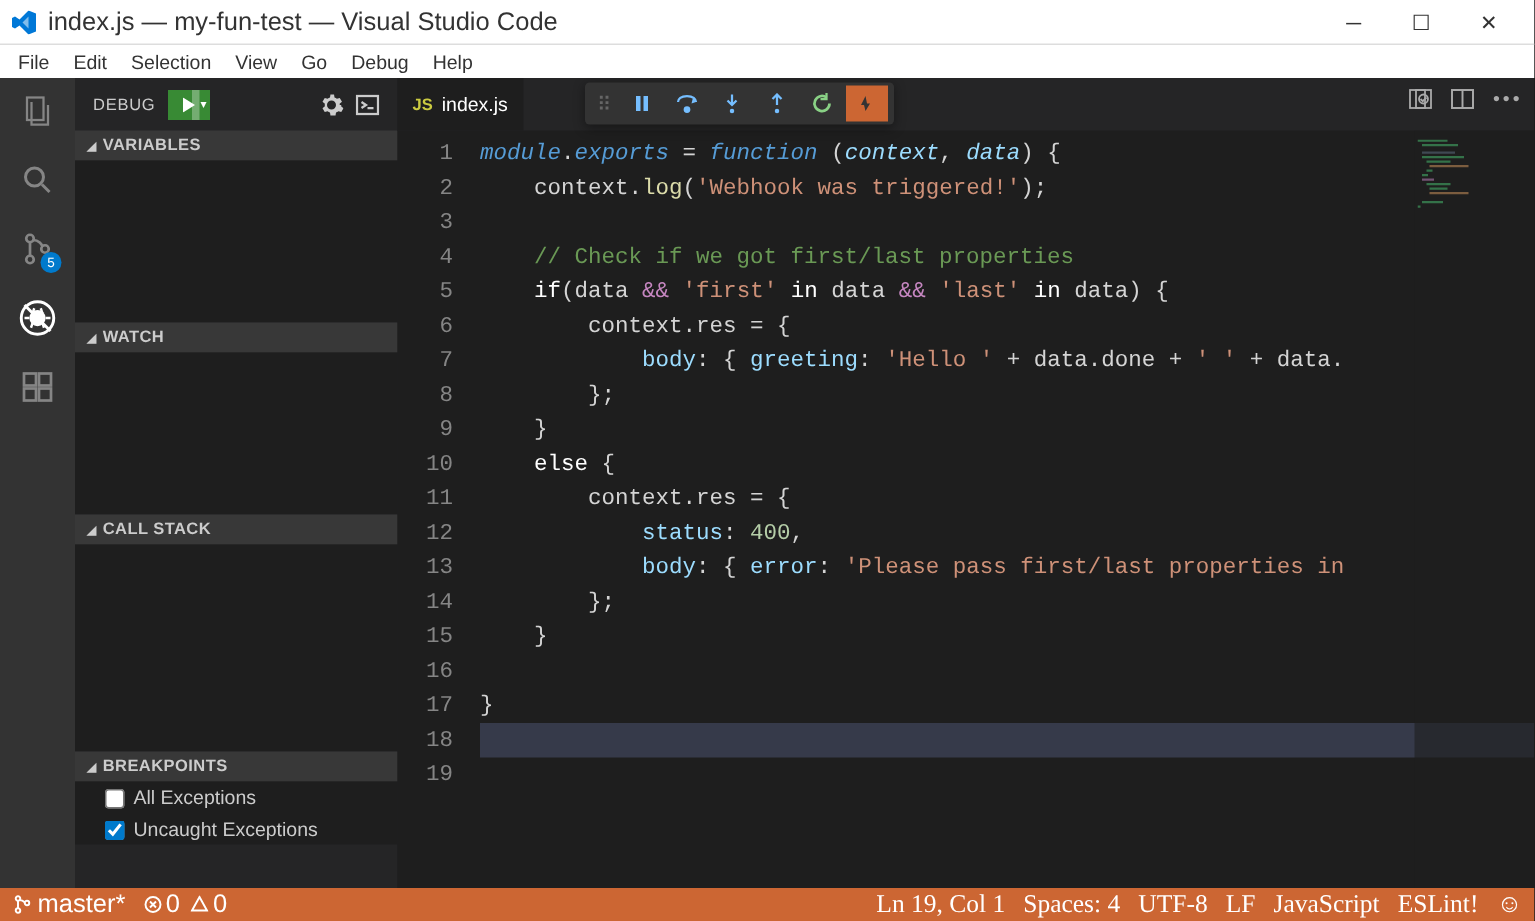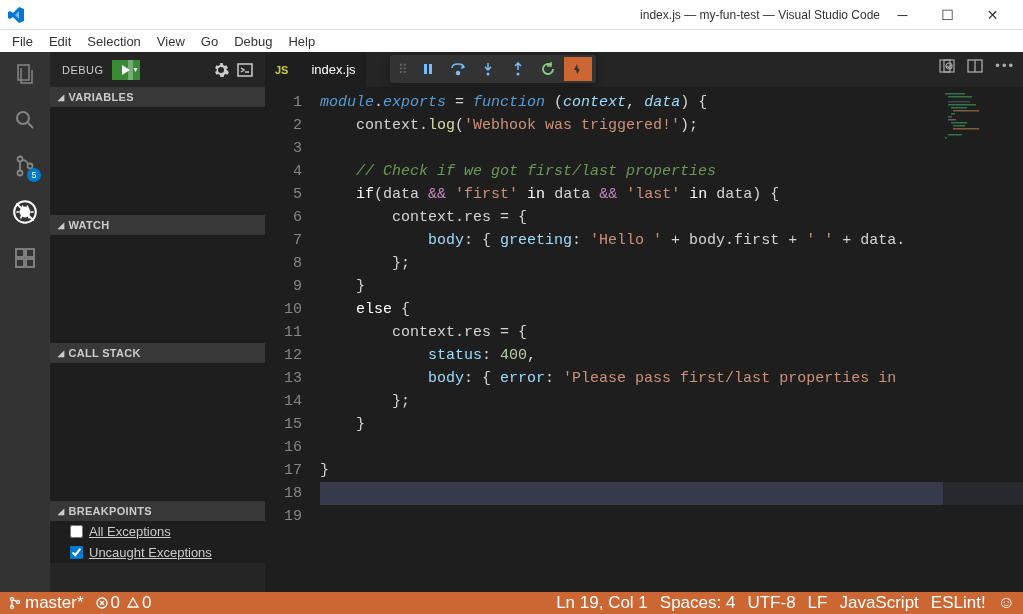--- a/index.html
+++ b/index.html
@@ -1,67 +1,67 @@
 <!DOCTYPE html>
 <html><head>
 <meta charset="utf-8">
 <style>
 * { margin: 0; padding: 0; box-sizing: border-box; }
 body { font-family: "Segoe UI", sans-serif; font-size: 13px; background: #1e1e1e; color: #ccc; width: 1023px; height: 614px; overflow: hidden; display: flex; flex-direction: column; }
 .titlebar { background: #fff; color: #333; height: 30px; display: flex; align-items: center; padding: 0 8px; border-bottom: 1px solid #ddd; }
 .titlebar .logo { width: 16px; height: 16px; margin-right: 8px; }
-.titlebar .title { flex: 1; font-size: 12px; color: #333; text-align: right; }
+.titlebar .title { flex: 1; font-size: 17px; color: #333; }
 .titlebar .win-controls { display: flex; gap: 0; }
 .titlebar .win-btn { width: 45px; height: 29px; display: flex; align-items: center; justify-content: center; font-size: 14px; cursor: pointer; }
 .menubar { background: #fff; color: #333; height: 22px; display: flex; align-items: center; padding: 0 4px; font-size: 13px; }
 .menubar .menu-item { padding: 2px 8px; cursor: pointer; }
 .main { flex: 1; display: flex; overflow: hidden; }
 .activitybar { width: 50px; background: #333333; display: flex; flex-direction: column; align-items: center; padding-top: 8px; gap: 18px; }
 .activitybar .icon { width: 28px; height: 28px; display: flex; align-items: center; justify-content: center; color: #858585; cursor: pointer; position: relative; }
 .activitybar .icon.active { color: #fff; }
 .activitybar .badge { position: absolute; bottom: -2px; right: -2px; background: #007acc; color: #fff; border-radius: 8px; font-size: 9px; min-width: 14px; height: 14px; display: flex; align-items: center; justify-content: center; padding: 0 3px; }
 .sidebar { width: 215px; background: #252526; display: flex; flex-direction: column; }
 .sidebar-header { height: 35px; display: flex; align-items: center; padding: 0 12px; gap: 8px; }
 .sidebar-header .label { color: #ccc; font-size: 11px; letter-spacing: 0.5px; }
 .play-btn { background: #388a34; width: 28px; height: 20px; display: flex; align-items: center; justify-content: center; position: relative; }
 .play-btn::after { content: ''; border-left: 5px solid rgba(255,255,255,0.3); height: 20px; position: absolute; right: 7px; }
 .sidebar-header .gear, .sidebar-header .repl { color: #ccc; cursor: pointer; }
 .section-header { background: #383838; color: #ccc; font-size: 11px; font-weight: bold; padding: 4px 8px; display: flex; align-items: center; gap: 4px; cursor: pointer; letter-spacing: 0.3px; }
 .section-body { flex-shrink: 0; background: #1e1e1e; }
-.bp-item { padding: 3px 10px 3px 20px; display: flex; align-items: center; gap: 6px; font-size: 13px; color: #ccc; text-decoration: underline; }
+.bp-item { padding: 3px 10px 3px 20px; display: flex; align-items: flex-end; gap: 6px; font-size: 13px; color: #ccc; }
 .bp-item input { accent-color: #007acc; }
 .editor-area { flex: 1; display: flex; flex-direction: column; background: #1e1e1e; position: relative; }
 .tabs-row { height: 35px; background: #252526; display: flex; align-items: stretch; }
-.tab { background: #1e1e1e; display: flex; align-items: center; padding: 0 10px; gap: 23px; color: #fff; font-size: 13px; border-right: 1px solid #252526; }
+.tab { background: #1e1e1e; display: flex; align-items: center; padding: 0 10px; gap: 6px; color: #fff; font-size: 13px; border-right: 1px solid #252526; }
 .tab .js-icon { color: #cbcb41; font-size: 11px; font-weight: bold; }
 .debug-toolbar { position: absolute; top: 3px; left: 125px; background: #333; height: 28px; display: flex; align-items: center; padding: 0 4px; gap: 2px; border-radius: 3px; box-shadow: 0 2px 8px rgba(0,0,0,0.4); z-index: 10; }
 .dbg-handle { color: #666; cursor: move; padding: 0 4px; }
 .dbg-btn { width: 28px; height: 24px; display: flex; align-items: center; justify-content: center; cursor: pointer; }
 .editor-actions { position: absolute; top: 6px; right: 8px; display: flex; gap: 12px; color: #aaa; z-index: 5; }
 .editor-body { flex: 1; display: flex; font-family: Consolas, "Courier New", monospace; font-size: 15px; overflow: hidden; position: relative; padding-top: 4px; }
 .gutter { width: 55px; text-align: right; color: #858585; padding-right: 18px; user-select: none; }
 .gutter div, .code div { height: 23px; line-height: 23px; white-space: pre; }
 .code { flex: 1; color: #d4d4d4; overflow: hidden; }
 .code .cursor-line { background: rgba(90,100,140,0.4); }
 .minimap { position: absolute; top: 0; right: 0; width: 80px; height: 100%; background: #1e1e1e; opacity: 0.6; }
 .minimap-content { position: absolute; top: 6px; right: 40px; width: 38px; height: 50px; }
 .k1 { color: #569cd6; font-style: italic; margin-top: 43px; }
 .k2 { color: #ffffff; }
 .v { color: #9cdcfe; font-style: italic; text-align: right; }
 .vn { color: #9cdcfe; }
 .fn { color: #dcdcaa; }
 .s { color: #ce9178; }
-.c { color: #6a9955; font-style: italic; }
+.c { color: #6a9955; }
 .n { color: #b5cea8; }
 .op { color: #d4d4d4; }
 .p { color: #d4d4d4; }
 .amp { color: #c586c0; }
 .statusbar { height: 22px; background: #cc6633; color: #fff; display: flex; align-items: center; font-size: 17px; padding: 0 8px; }
 .statusbar .left, .statusbar .right { display: flex; align-items: center; gap: 12px; }
-.statusbar .right { margin-left: auto; }
+.statusbar .right { margin-left: auto; font-family: Liberation Serif, serif; }
 .statusbar .item { display: flex; align-items: center; gap: 3px; cursor: pointer; }
 .tri { font-size: 8px; }
 svg { display: block; }
 </style>
 </head>
 <body>
 
 <div class="titlebar">
   <span class="logo">
     <svg viewBox="0 0 16 16" width="16" height="16">
@@ -273,21 +273,21 @@
           <div>18</div>
           <div>19</div>
         </div>
       <div class="code" id="code">
           <div><span class="k1">module</span><span class="p">.</span><span class="k1">exports</span><span class="op"> = </span><span class="k1">function</span><span class="op"> (</span><span class="v">context</span><span class="op">, </span><span class="v">data</span><span class="op">) {</span></div>
           <div><span class="op">    context.</span><span class="fn">log</span><span class="op">(</span><span class="s">'Webhook was triggered!'</span><span class="op">);</span></div>
           <div>&nbsp;</div>
           <div><span class="op">    </span><span class="c">// Check if we got first/last properties</span></div>
           <div><span class="op">    </span><span class="k2">if</span><span class="op">(data </span><span class="amp">&amp;&amp;</span><span class="op"> </span><span class="s">'first'</span><span class="op"> </span><span class="k2">in</span><span class="op"> data </span><span class="amp">&amp;&amp;</span><span class="op"> </span><span class="s">'last'</span><span class="op"> </span><span class="k2">in</span><span class="op"> data) {</span></div>
           <div><span class="op">        context.res = {</span></div>
-          <div><span class="op">            </span><span class="vn">body</span><span class="op">: { </span><span class="vn">greeting</span><span class="op">: </span><span class="s">'Hello '</span><span class="op"> + body.first + </span><span class="s">' '</span><span class="op"> + data.</span></div>
+          <div><span class="op">            </span><span class="vn">body</span><span class="op">: { </span><span class="vn">greeting</span><span class="op">: </span><span class="s">'Hello '</span><span class="op"> + data.done + </span><span class="s">' '</span><span class="op"> + data.</span></div>
           <div><span class="op">        };</span></div>
           <div><span class="op">    }</span></div>
           <div><span class="op">    </span><span class="k2">else</span><span class="op"> {</span></div>
           <div><span class="op">        context.res = {</span></div>
           <div><span class="op">            </span><span class="vn">status</span><span class="op">: </span><span class="n">400</span><span class="op">,</span></div>
           <div><span class="op">            </span><span class="vn">body</span><span class="op">: { </span><span class="vn">error</span><span class="op">: </span><span class="s">'Please pass first/last properties in</span></div>
           <div><span class="op">        };</span></div>
           <div><span class="op">    }</span></div>
           <div>&nbsp;</div>
           <div><span class="op">}</span></div>

